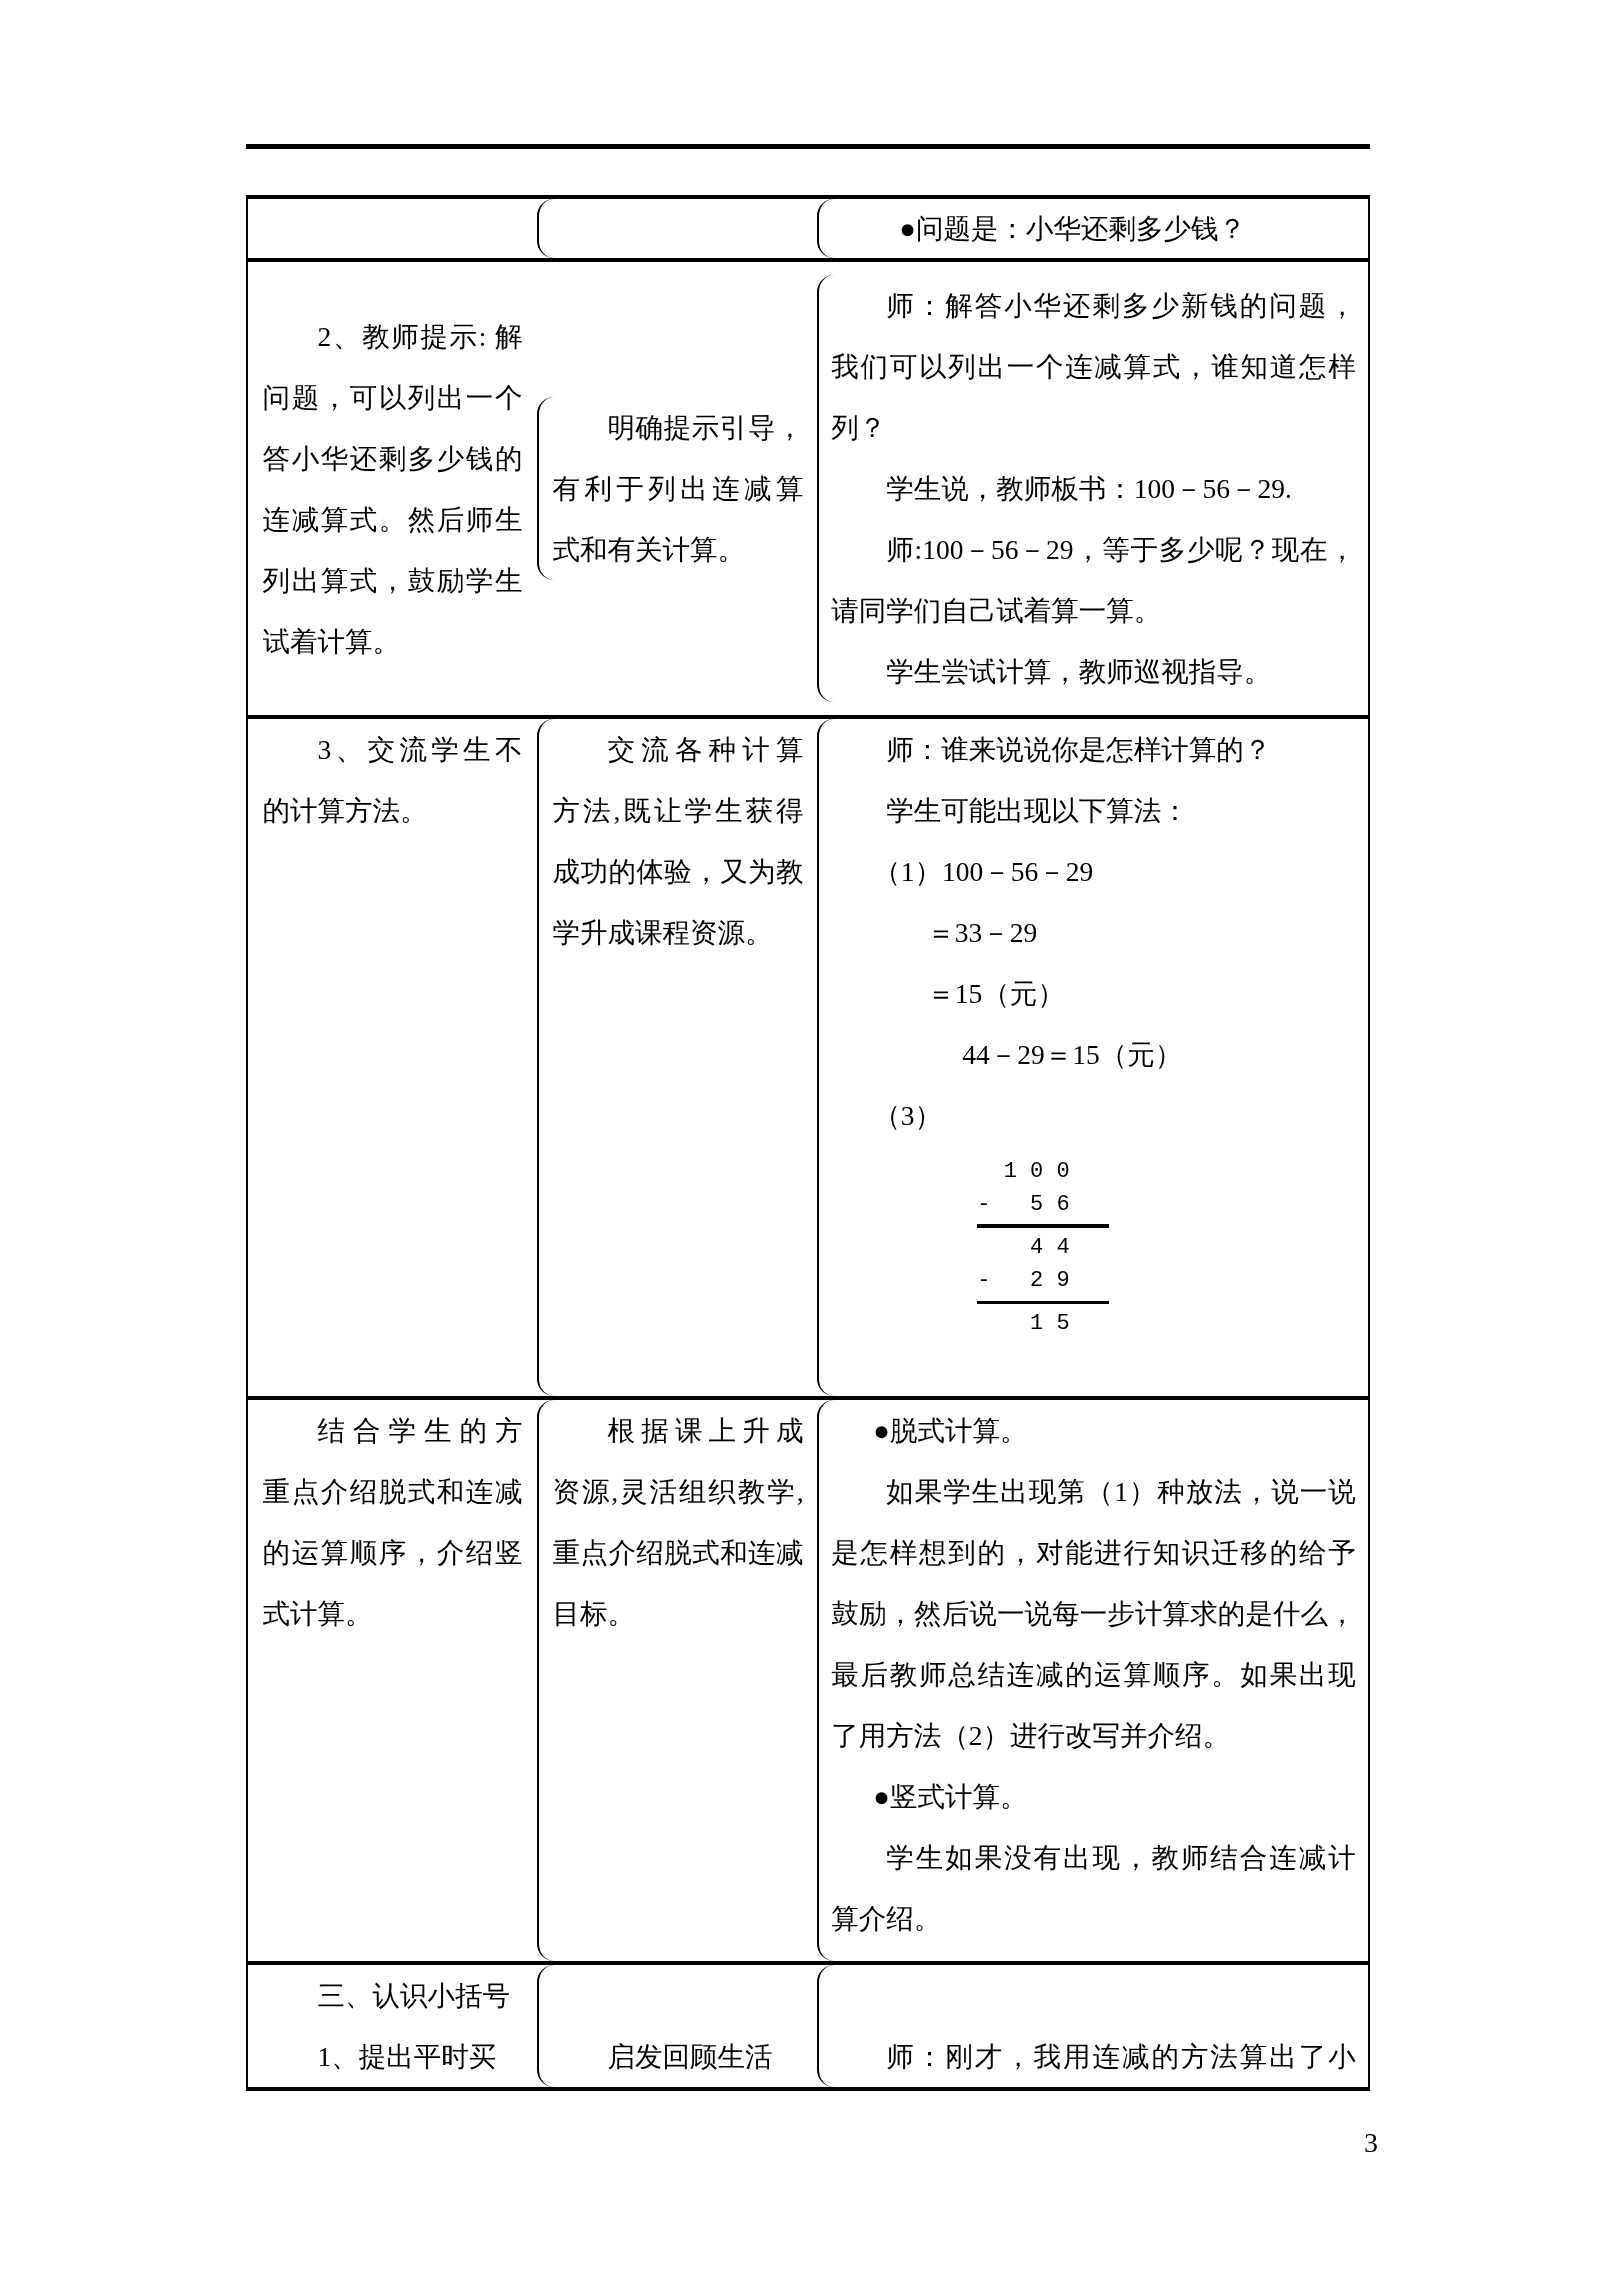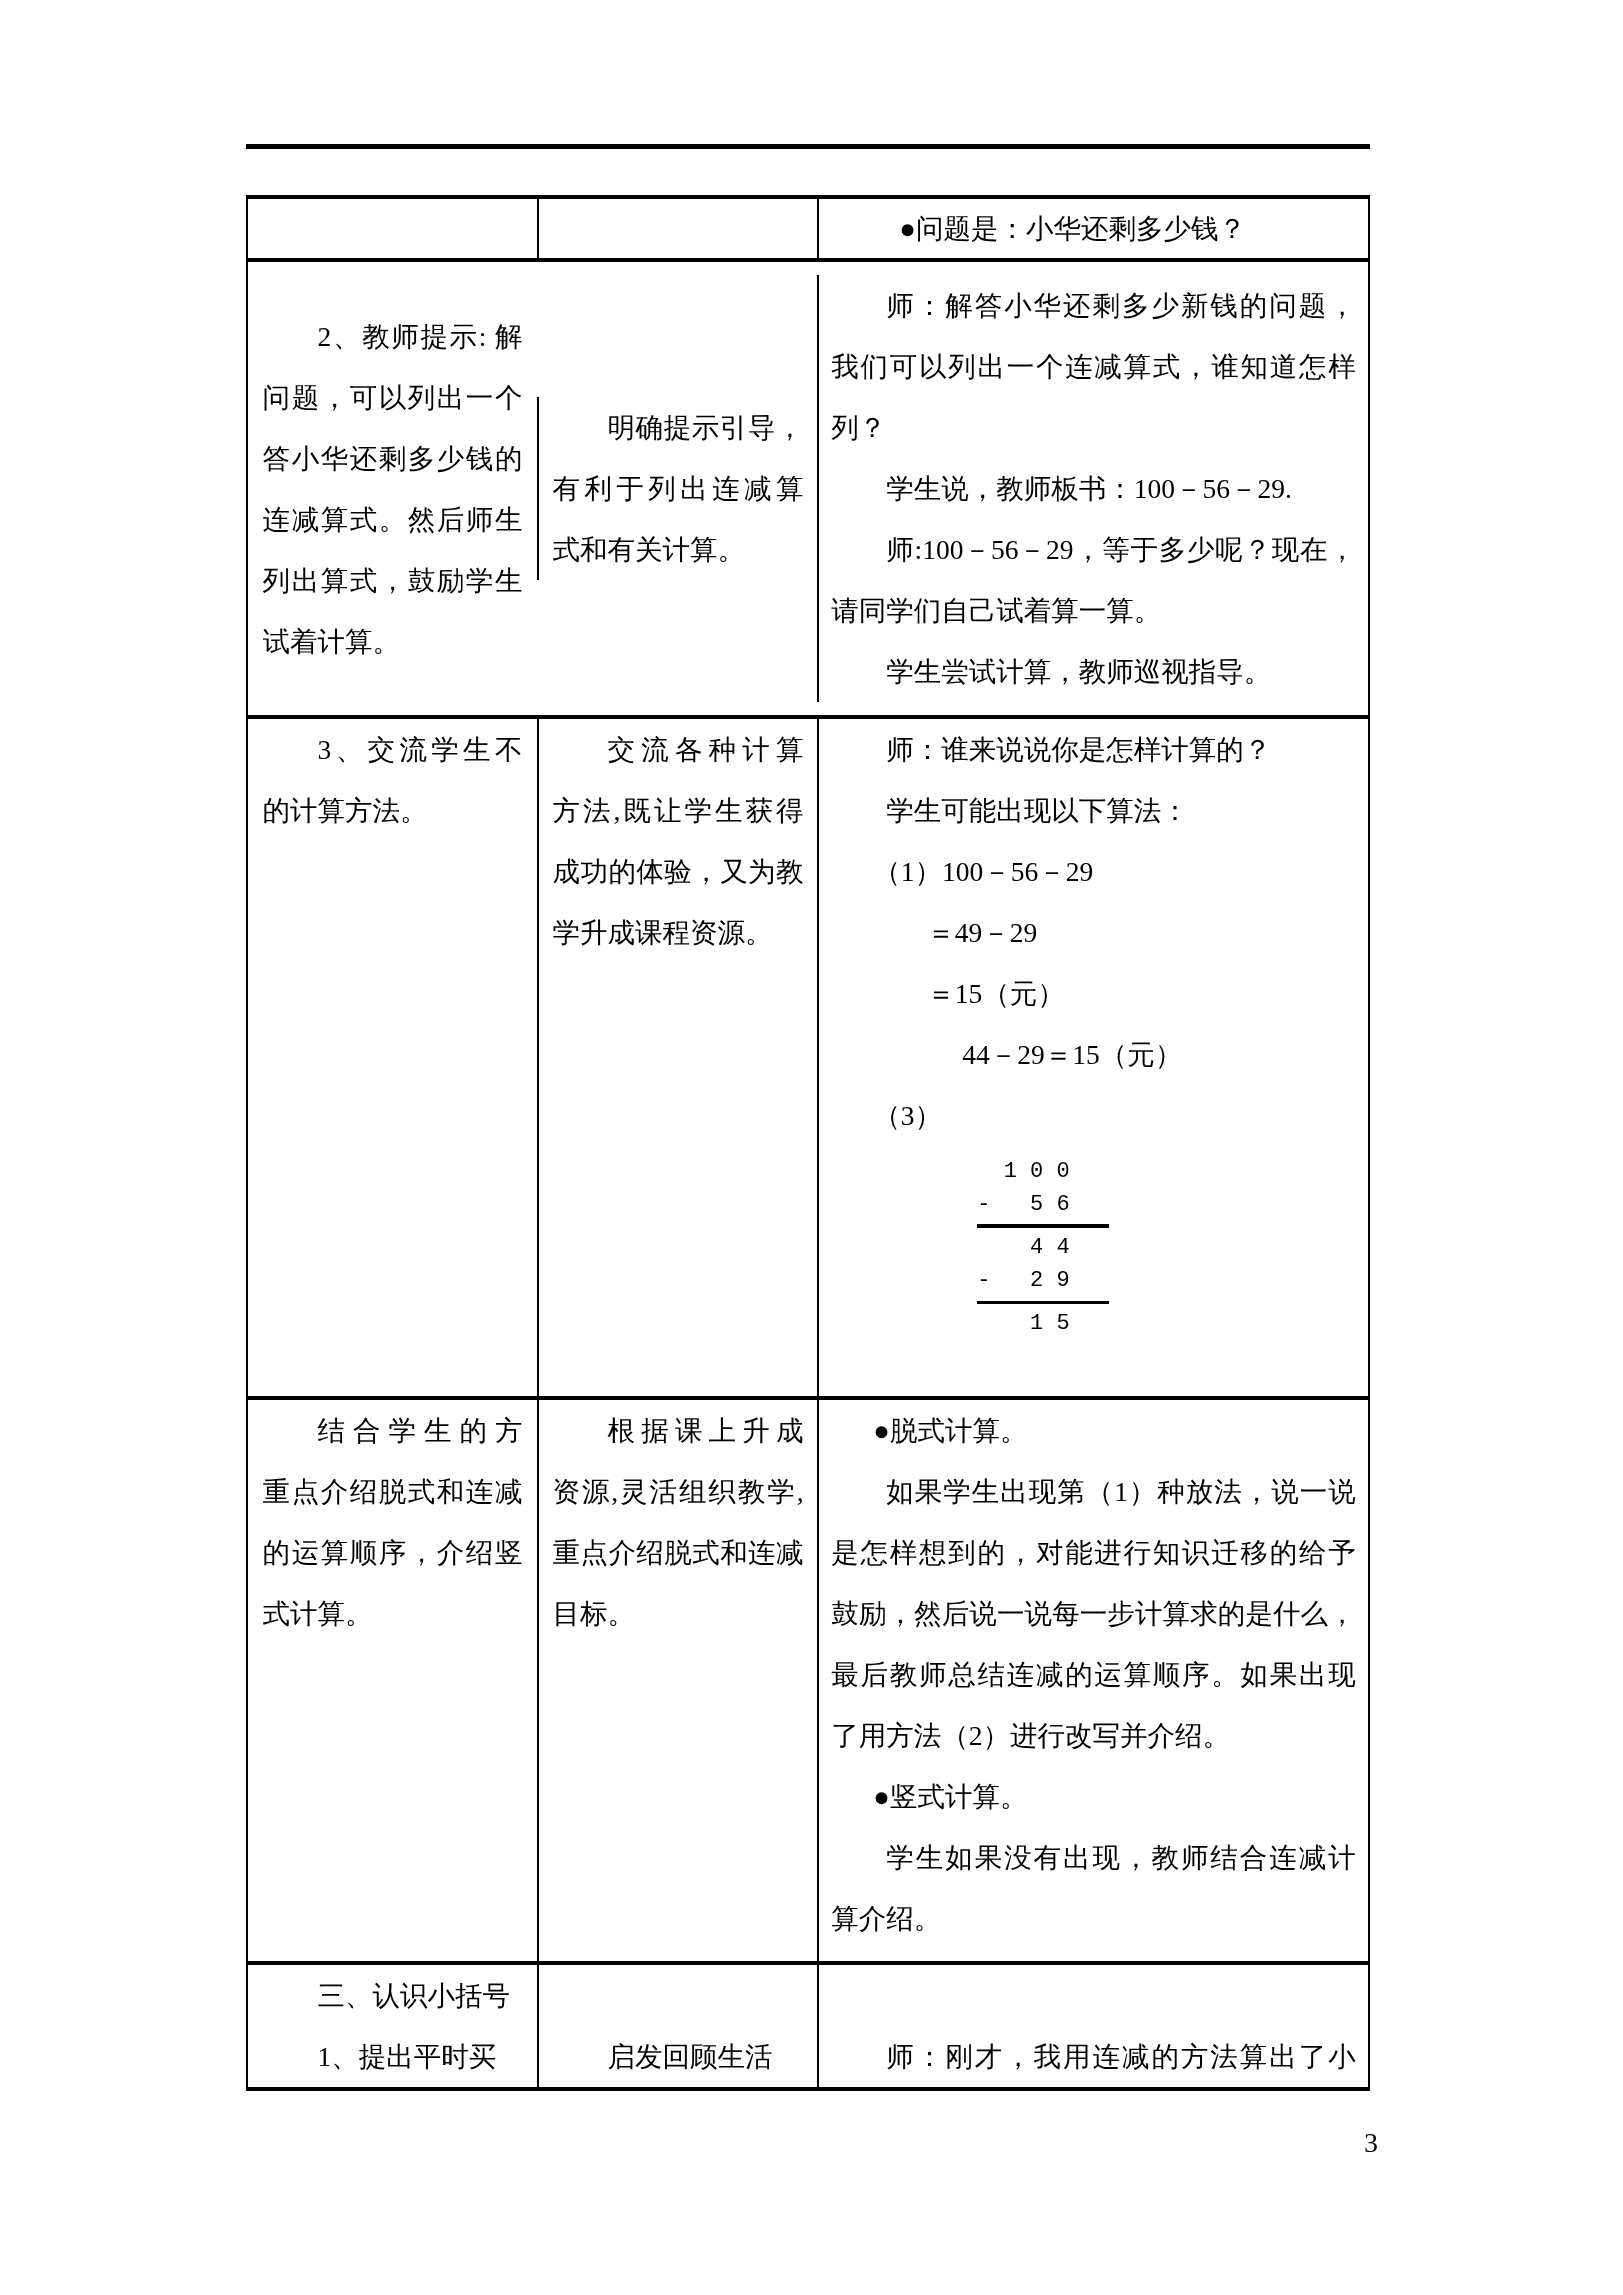--- a/index.html
+++ b/index.html
@@ -22,21 +22,21 @@
     border-right:2.2px solid #000;
     border-bottom:4.5px solid #000;
     background:#fff;
   }
   .row{display:flex;border-top:4.5px solid #000;}
   .r1{height:59px;}
   .r2{height:453px;align-items:center;}
   .r3{height:677px;}
   .r4{height:561px;}
   .r5{height:122px;}
-  .cell{box-sizing:border-box;overflow:hidden;}
+  .cell{box-sizing:border-box;overflow:hidden;border-radius:17px;}
   .c1{width:289px;padding:0 14.6px;}
   .c2{width:280px;border-left:2.2px solid #000;padding:0 13.5px;}
   .c3{width:551px;border-left:2.2px solid #000;padding:0 12.3px;}
   .ln{
     font-size:27.5px;
     height:61px;line-height:61px;
     text-align:left;
     white-space:normal;
     overflow:hidden;
   }
@@ -147,21 +147,21 @@
 </div>
       </div>
       <div class="cell c3">
         <div class="lines">
   <div class="ln ind2">师：谁来说说你是怎样计算的？</div>
 
   <div class="ln ind2">学生可能出现以下算法：</div>
 
   <div class="ln ind15">（1）100－56－29</div>
 
-  <div class="ln ind35">＝49－29</div>
+  <div class="ln ind35">＝33－29</div>
 
   <div class="ln ind35">＝15（元）</div>
 
 
   <div class="ln ind475">44－29＝15（元）</div>
 
   <div class="ln ind15">（3）</div>
 </div>
         <div class="calc">
           <div class="cln">  1 0 0</div>

